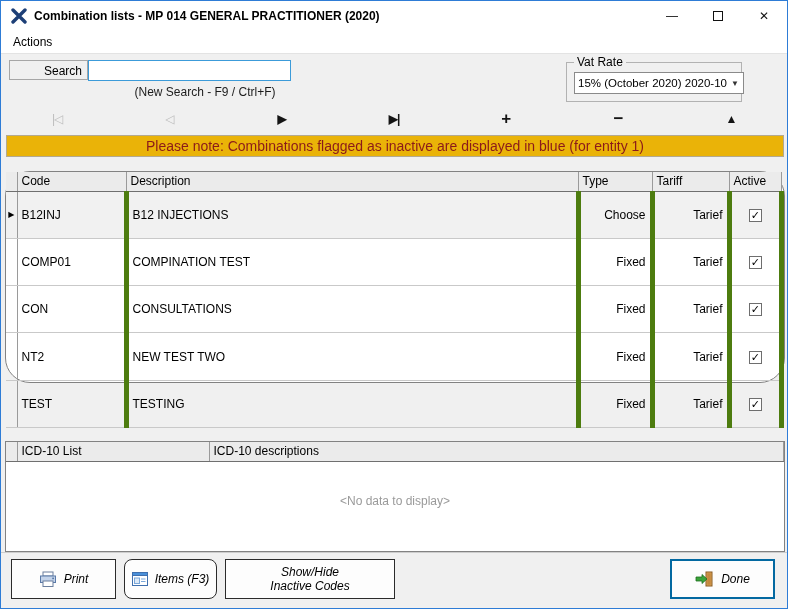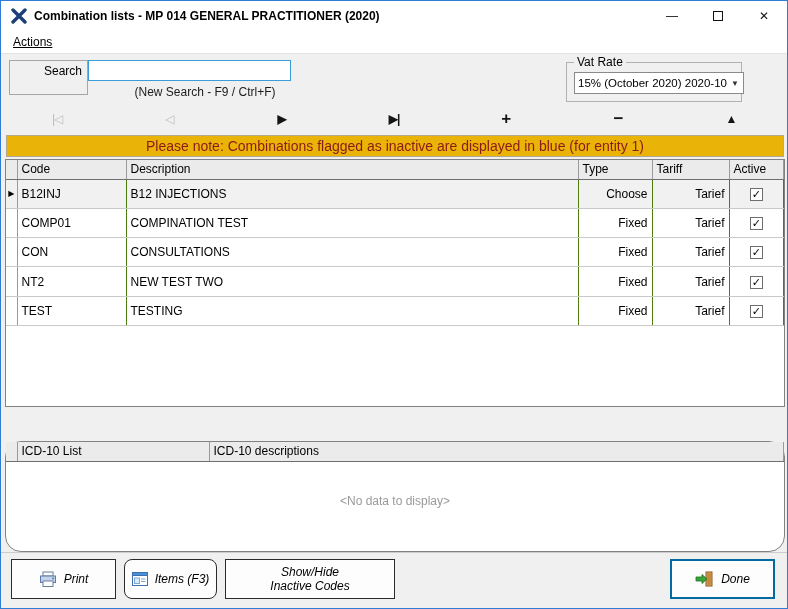--- a/index.html
+++ b/index.html
@@ -10,24 +10,24 @@
   }
   
   .titlebar{ position:absolute; left:0; top:0; right:0; height:30px; background:#fff; display:flex; align-items:center; }
   .app-icon{ margin-left:10px; width:16px; height:16px; flex:0 0 auto; }
   .title-text{ margin-left:7px; font-weight:bold; font-size:12px; }
   .win-controls{ position:absolute; right:0; top:0; height:30px; display:flex; }
   .win-btn{ width:46px; height:30px; display:flex; align-items:center; justify-content:center; font-size:12px; color:#111; }
   .max-box{ width:10px; height:10px; border:1px solid #111; display:inline-block; }
   
   .menubar{ position:absolute; left:0; top:30px; right:0; height:23px; background:#fff; border-bottom:1px solid #e3e3e3; display:flex; align-items:center; }
-  .menu-item{ padding:0 7px; margin-left:5px; font-size:12px;text-decoration:underline; }
+  .menu-item{ padding:0 7px; margin-left:5px; font-size:12px; }
   
   .searchpanel{ position:absolute; left:0; top:53px; right:0; height:51px; background:#f0f0f0; }
-  .search-label{ position:absolute; left:8px; top:6px; width:79px; height:35px; border:1px solid #a6a6a6;
+  .search-label{ position:absolute; left:8px; top:6px; width:79px; height:20px; border:1px solid #a6a6a6;
     background:#f0f0f0; text-align:right; padding:3px 5px 0 0; font-size:12px; }
   .search-input{ position:absolute; left:87px; top:6px; width:203px; height:21px; border:1px solid #3C9BD9;
     background:#fff; font:12px "Liberation Sans", sans-serif; padding:0 3px; outline:none; }
   .search-hint{ position:absolute; left:76px; top:31px; width:256px; text-align:center; font-size:12px; color:#1c1c1c; }
   .vat-group{ position:absolute; left:565px; top:8px; width:176px; height:40px; border:1px solid #b2b2b2; }
   .vat-legend{ position:absolute; left:7px; top:-8px; background:#f0f0f0; padding:0 3px; font-size:12px; }
   .vat-combo{ position:absolute; left:7px; top:9px; width:170px; height:22px; border:1px solid #8a8a8a; background:#fff;
     display:flex; align-items:center; }
   .vat-value{ flex:1; font-size:11.5px; padding-left:3px; white-space:nowrap; overflow:hidden; }
   .vat-arrow{ width:16px; text-align:center; font-size:8px; color:#333; }
@@ -35,28 +35,28 @@
   .navbar{ position:absolute; left:0; top:104px; right:0; height:28px; background:#f0f0f0; display:flex; }
   .tbtn{ flex:1; display:flex; align-items:center; justify-content:center; font-size:12px; }
   .tbtn .glyph{ color:#141414; font-weight:bold; letter-spacing:-1px; }
   .tbtn.dis .glyph{ color:#bdbdbd; font-weight:normal; }
   .tbtn.big .glyph{ font-size:17px; letter-spacing:0; }
   
   .notice{ position:absolute; left:5px; top:134px; width:778px; height:22px; background:#eab308;
     border:1px solid #b3a98f; color:#8B1A1A; font-size:14px; display:flex; align-items:center; justify-content:center; }
   
   .grid{ position:absolute; background:#fff; border:1px solid #828282; }
-  .grid1{ left:4px; top:158px; width:780px; height:248px; }
-  .grid2{ left:4px; top:440px; width:780px; height:111px;border-radius:16px; }
+  .grid1{ left:4px; top:170px; width:780px; height:212px;border-radius:25px; }
+  .grid2{ left:4px; top:440px; width:780px; height:111px; }
   table{ border-collapse:collapse; table-layout:fixed; width:100%; }
   th{ background:#ebebeb; font-weight:normal; text-align:left; font-size:12px; height:19px;
       border-right:1px solid #9a9a9a; border-bottom:1px solid #6f6f6f; padding:0 4px; overflow:hidden; white-space:nowrap; }
   th.ind{ padding:0; }
-  td{ height:18px; font-size:12px; border-right:1px solid #4d7c0f; border-bottom:1px solid #c9c9c9;
-      padding:7px 4px; overflow:hidden; white-space:nowrap; }
+  td{ height:18px; font-size:12px; border-right:5px solid #4d7c0f; border-bottom:1px solid #c9c9c9;
+      padding:16px 4px; overflow:hidden; white-space:nowrap; }
   td.ind{ padding:0; text-align:center; font-size:8px; color:#000; border-right:1px solid #9a9a9a; }
   td.num{ text-align:right; }
   td.ctr{ text-align:center; }
   tr.sel td{ background:#f1f1f1; }
   .checkbox{ display:inline-block; width:13px; height:13px; border:1px solid #6e6e6e; background:#fff;
     font-size:11px; line-height:11px; text-align:center; color:#000; vertical-align:middle; }
   .nodata{ position:absolute; left:0; right:0; top:52px; text-align:center; color:#9a9a9a; font-size:12px; }
   
   .footer{ position:absolute; left:0; right:0; bottom:0; height:56px; background:#f0f0f0; border-top:1px solid #cdcdcd; }
   .fbtn{ position:absolute; top:6px; height:40px; background:#fdfdfd; border:1px solid #2b2b2b;

